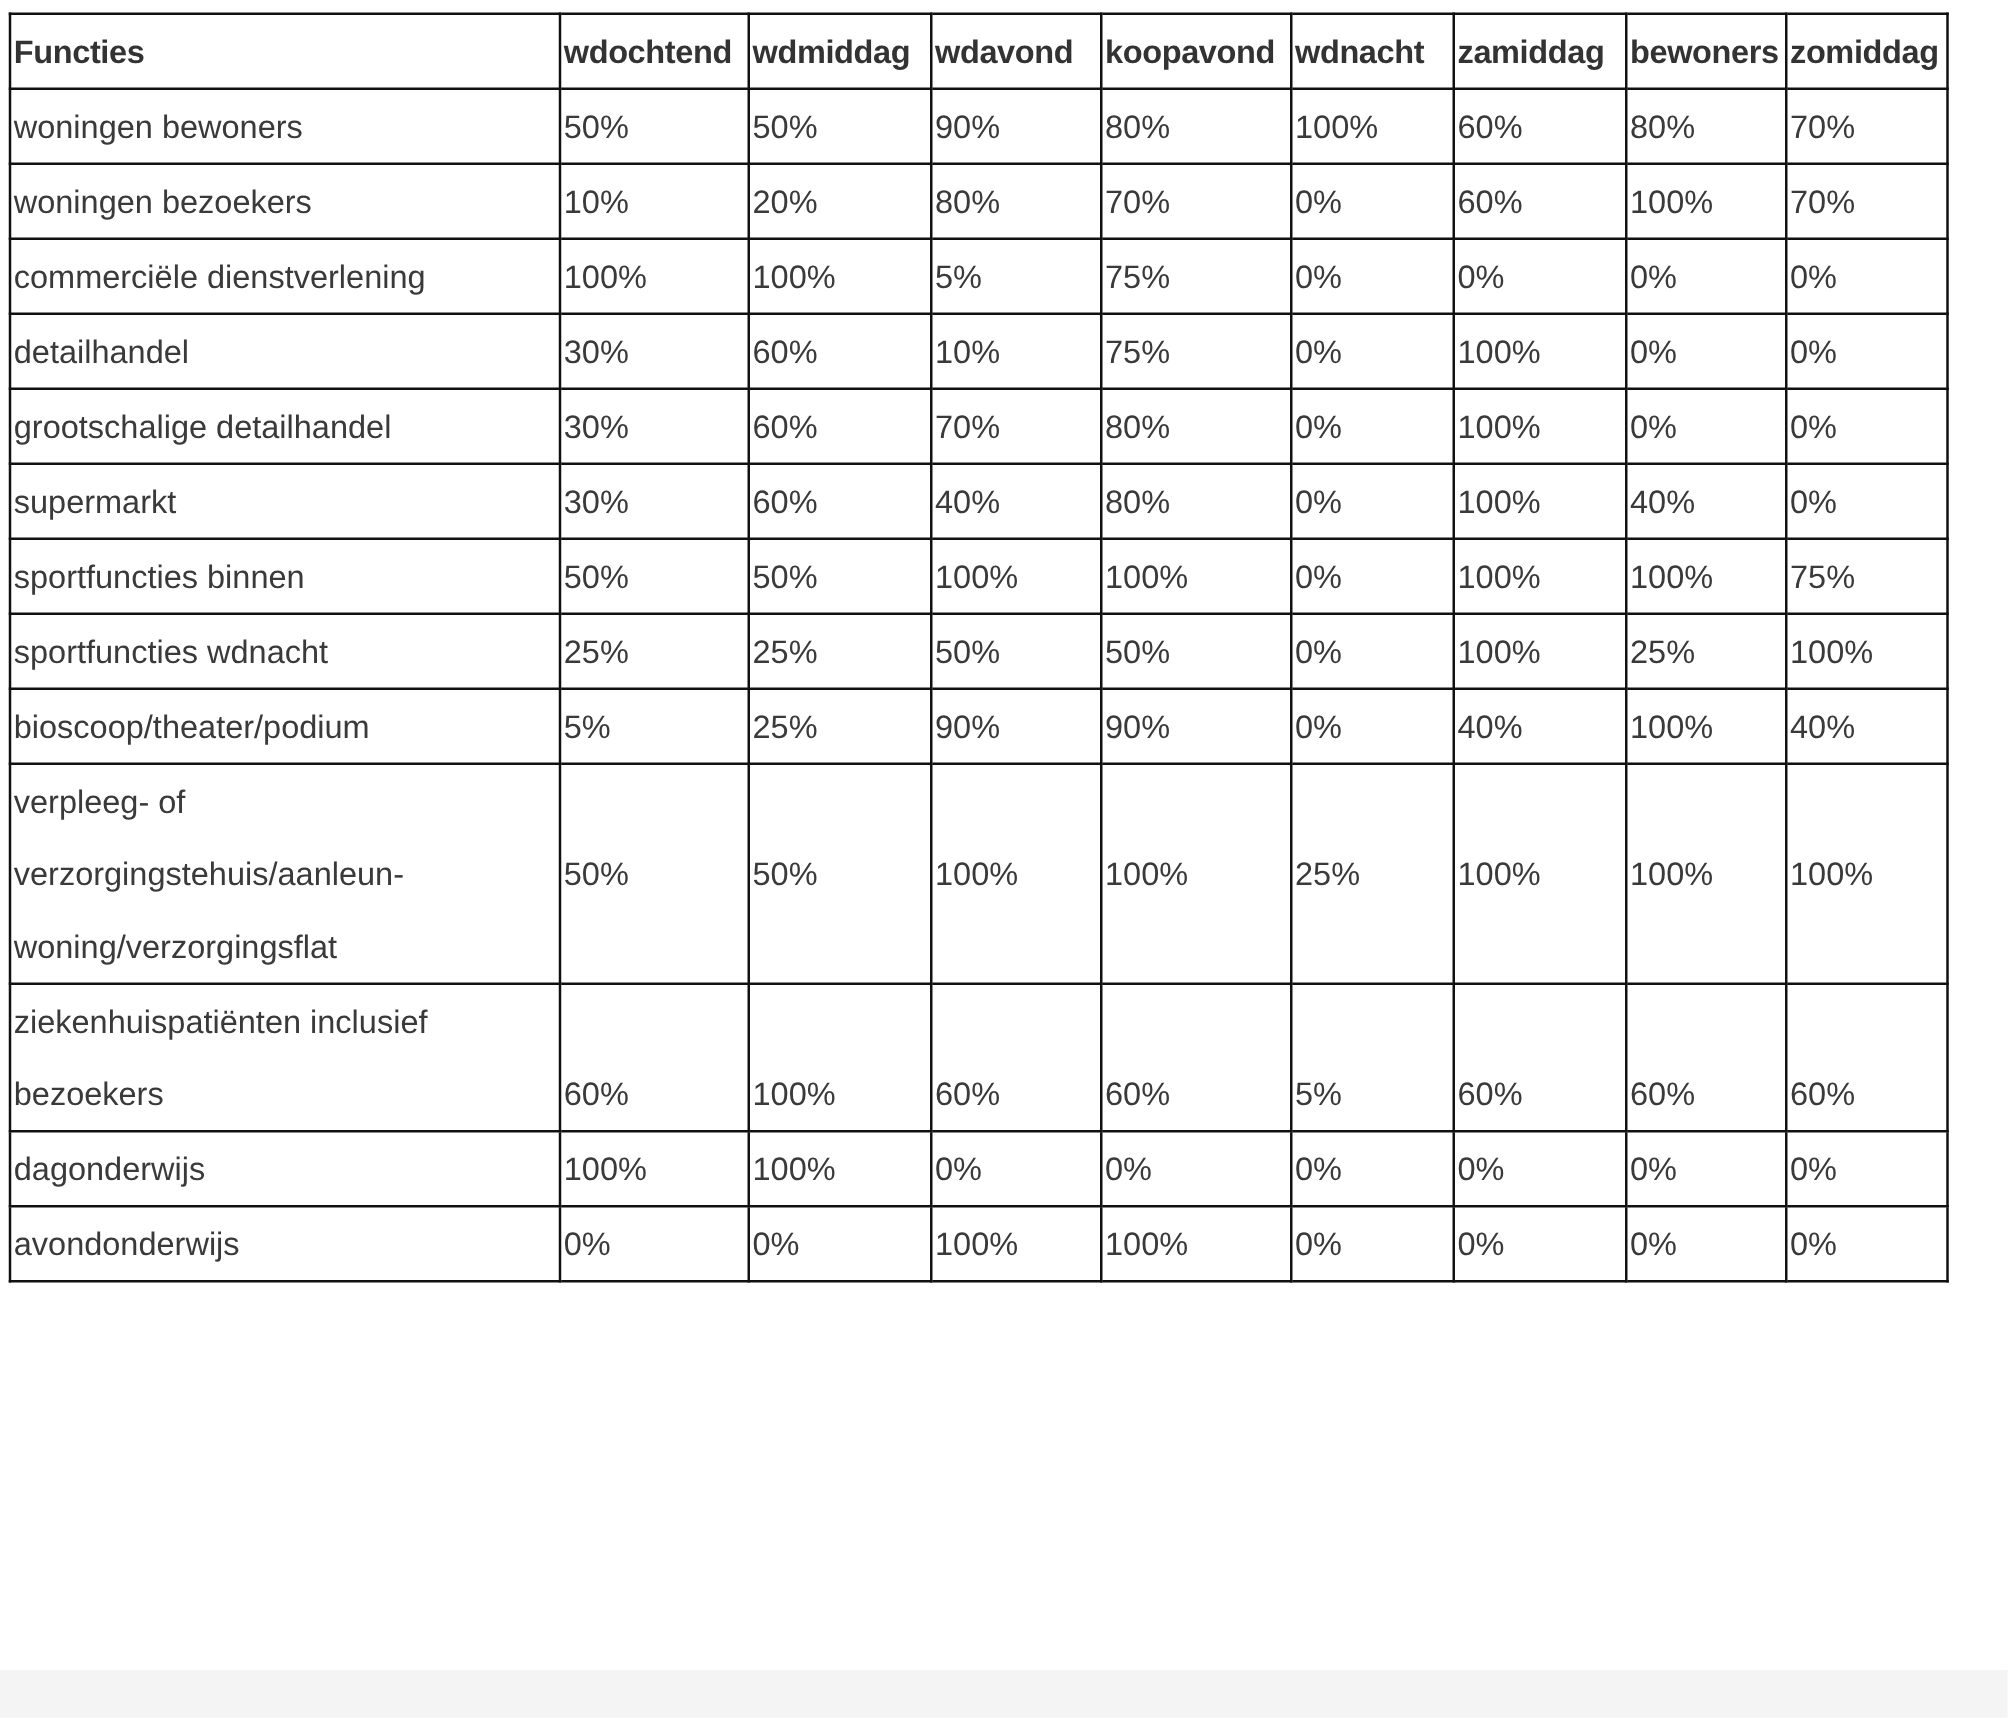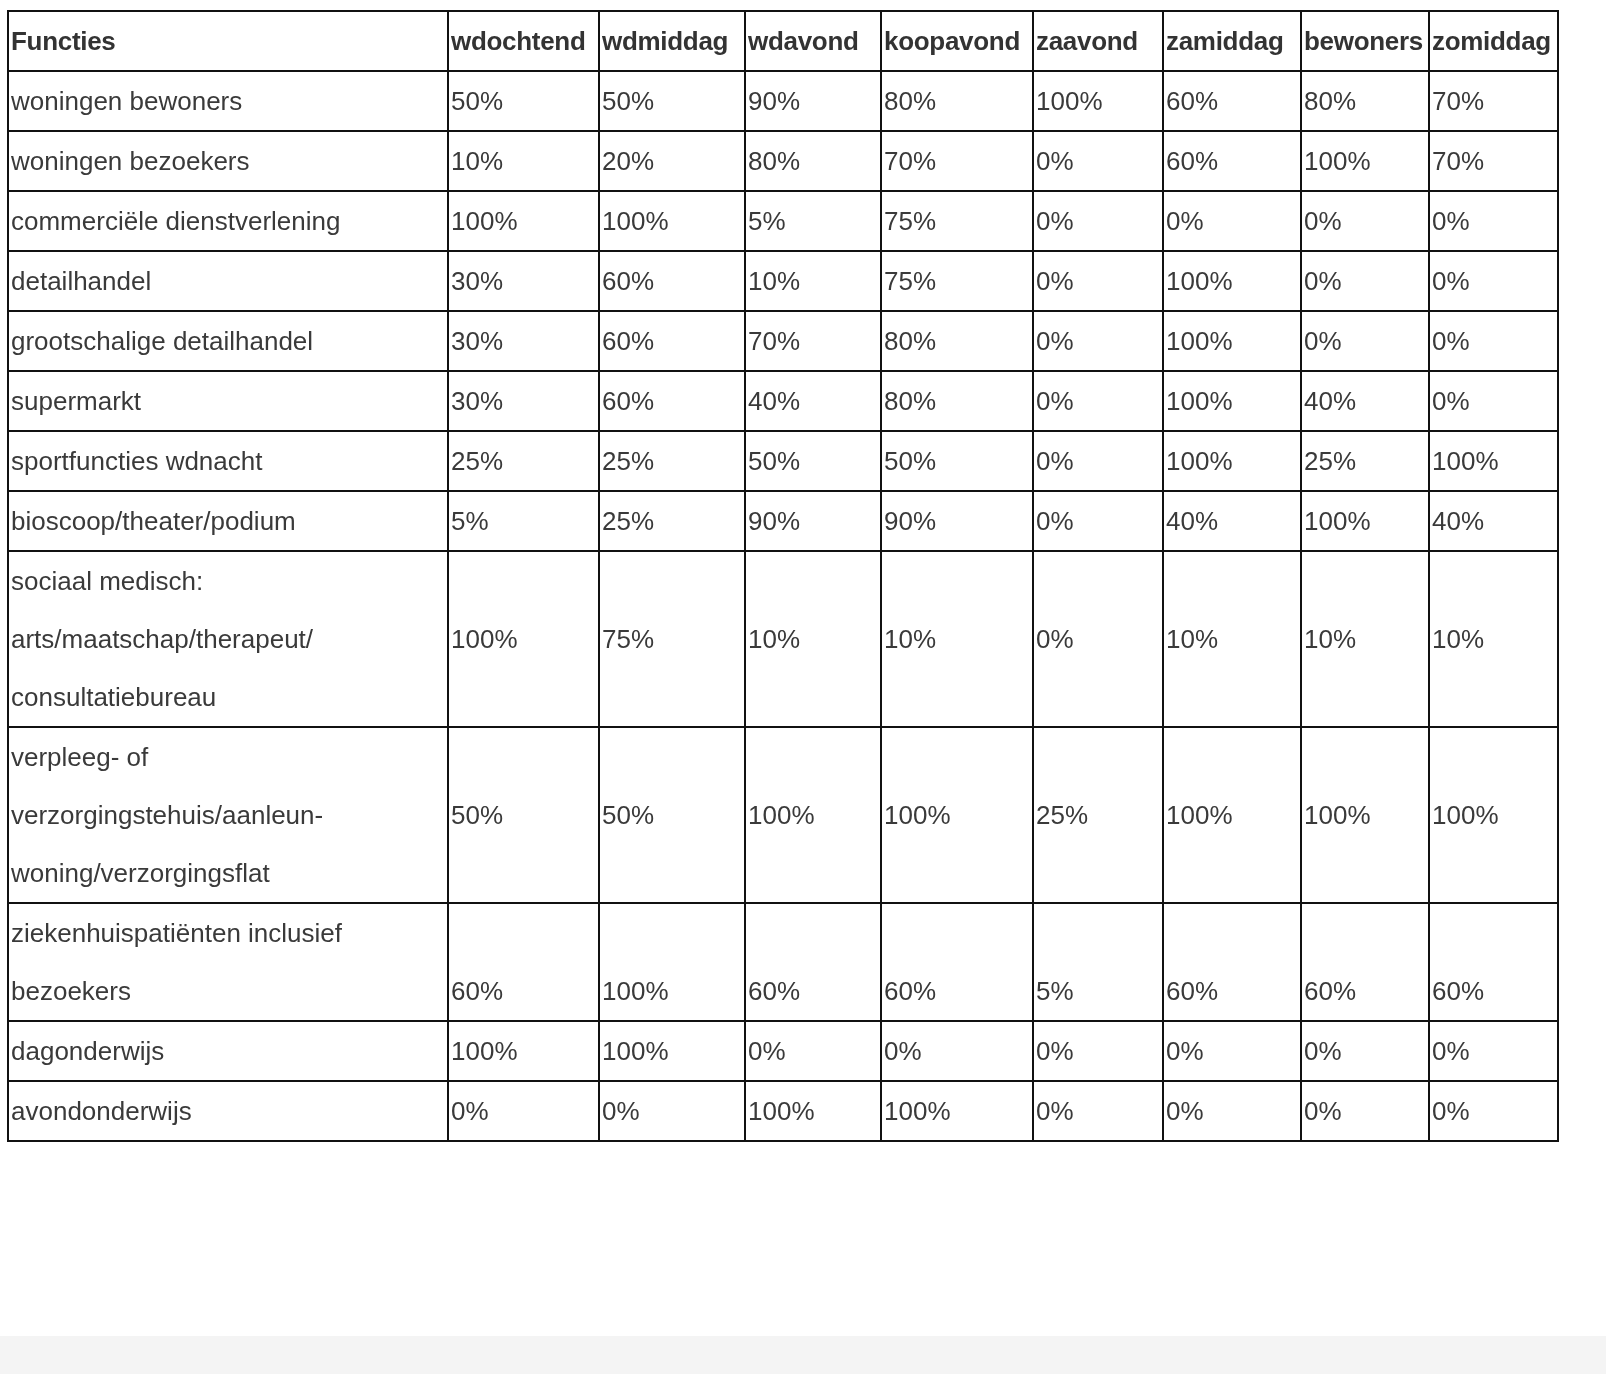--- a/index.html
+++ b/index.html
@@ -32,21 +32,21 @@
       <col style="width:128px">
       <col style="width:129px">
   </colgroup>
   <thead>
     <tr id="header-row">
         <th>Functies</th>
         <th>wdochtend</th>
         <th>wdmiddag</th>
         <th>wdavond</th>
         <th>koopavond</th>
-        <th>zaavond</th>
+        <th>wdnacht</th>
         <th>zamiddag</th>
         <th>bewoners</th>
         <th>zomiddag</th>
       </tr>
   </thead>
   <tbody id="table-body">
       <tr class="r1">
         <td class="label">
           <span class="ln">woningen bewoners</span>
         </td>
@@ -119,20 +119,33 @@
         <td class="num">60%</td>
         <td class="num">40%</td>
         <td class="num">80%</td>
         <td class="num">0%</td>
         <td class="num">100%</td>
         <td class="num">40%</td>
         <td class="num">0%</td>
       </tr>
       <tr class="r1">
         <td class="label">
+          <span class="ln">sportfuncties binnen</span>
+        </td>
+        <td class="num">50%</td>
+        <td class="num">50%</td>
+        <td class="num">100%</td>
+        <td class="num">100%</td>
+        <td class="num">0%</td>
+        <td class="num">100%</td>
+        <td class="num">100%</td>
+        <td class="num">75%</td>
+      </tr>
+      <tr class="r1">
+        <td class="label">
           <span class="ln">sportfuncties wdnacht</span>
         </td>
         <td class="num">25%</td>
         <td class="num">25%</td>
         <td class="num">50%</td>
         <td class="num">50%</td>
         <td class="num">0%</td>
         <td class="num">100%</td>
         <td class="num">25%</td>
         <td class="num">100%</td>
@@ -142,35 +155,20 @@
           <span class="ln">bioscoop/theater/podium</span>
         </td>
         <td class="num">5%</td>
         <td class="num">25%</td>
         <td class="num">90%</td>
         <td class="num">90%</td>
         <td class="num">0%</td>
         <td class="num">40%</td>
         <td class="num">100%</td>
         <td class="num">40%</td>
-      </tr>
-      <tr class="r3">
-        <td class="label">
-          <span class="ln">sociaal medisch:</span>
-          <span class="ln">arts/maatschap/therapeut/</span>
-          <span class="ln">consultatiebureau</span>
-        </td>
-        <td class="num">100%</td>
-        <td class="num">75%</td>
-        <td class="num">10%</td>
-        <td class="num">10%</td>
-        <td class="num">0%</td>
-        <td class="num">10%</td>
-        <td class="num">10%</td>
-        <td class="num">10%</td>
       </tr>
       <tr class="r3">
         <td class="label">
           <span class="ln">verpleeg- of</span>
           <span class="ln">verzorgingstehuis/aanleun-</span>
           <span class="ln">woning/verzorgingsflat</span>
         </td>
         <td class="num">50%</td>
         <td class="num">50%</td>
         <td class="num">100%</td>

